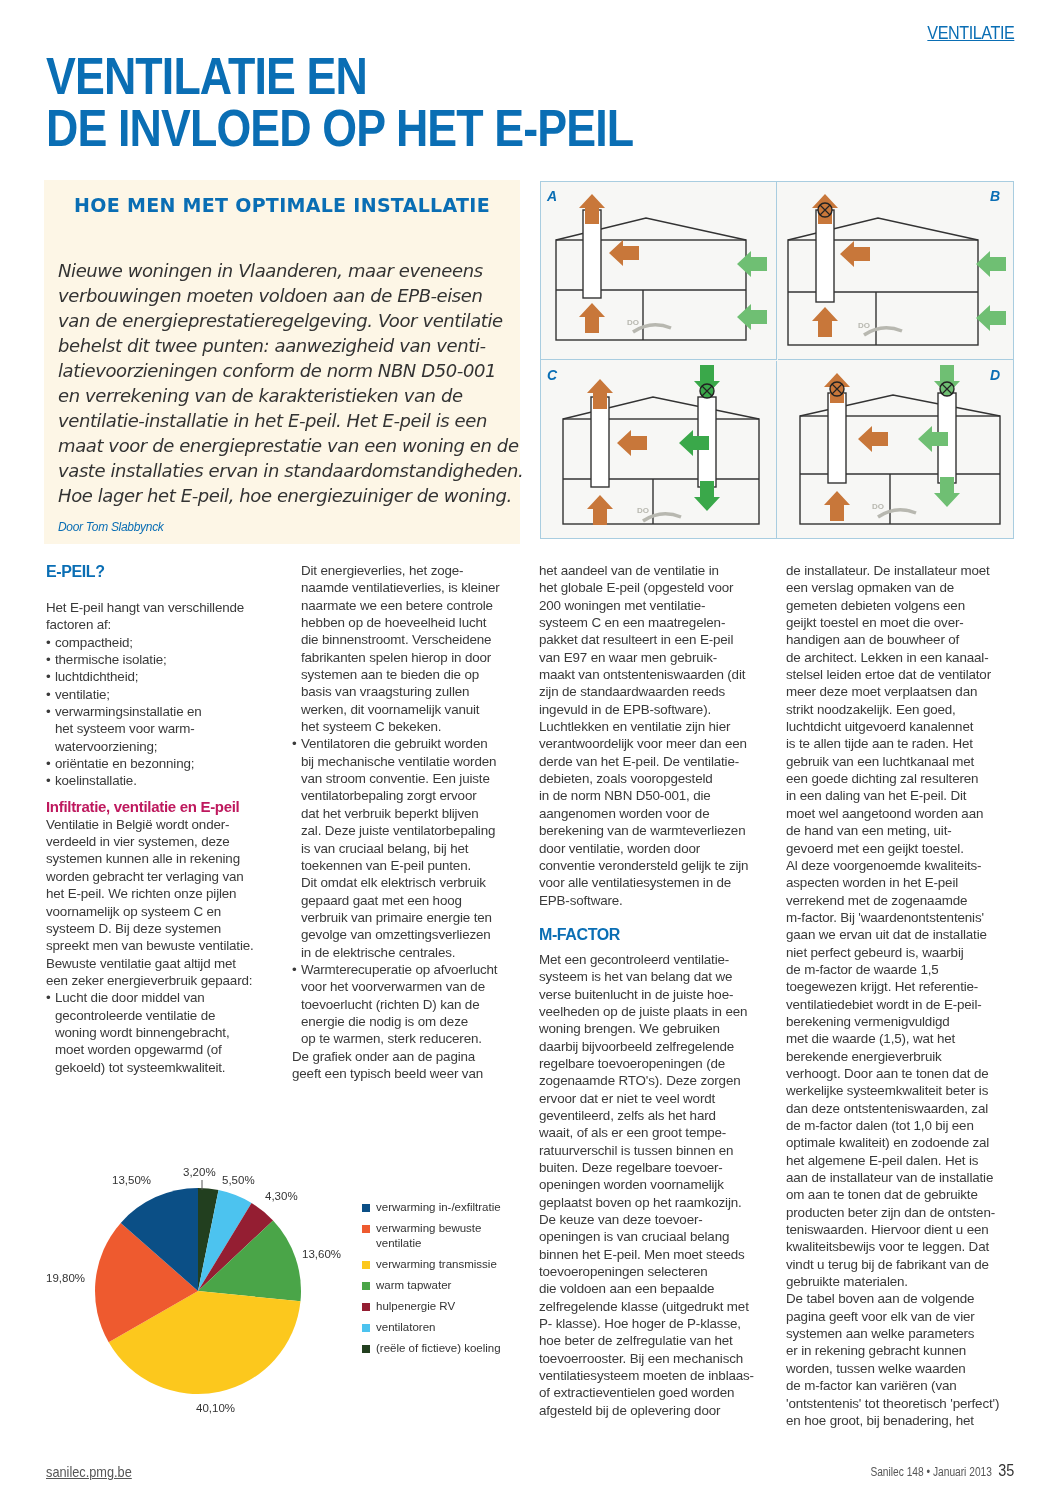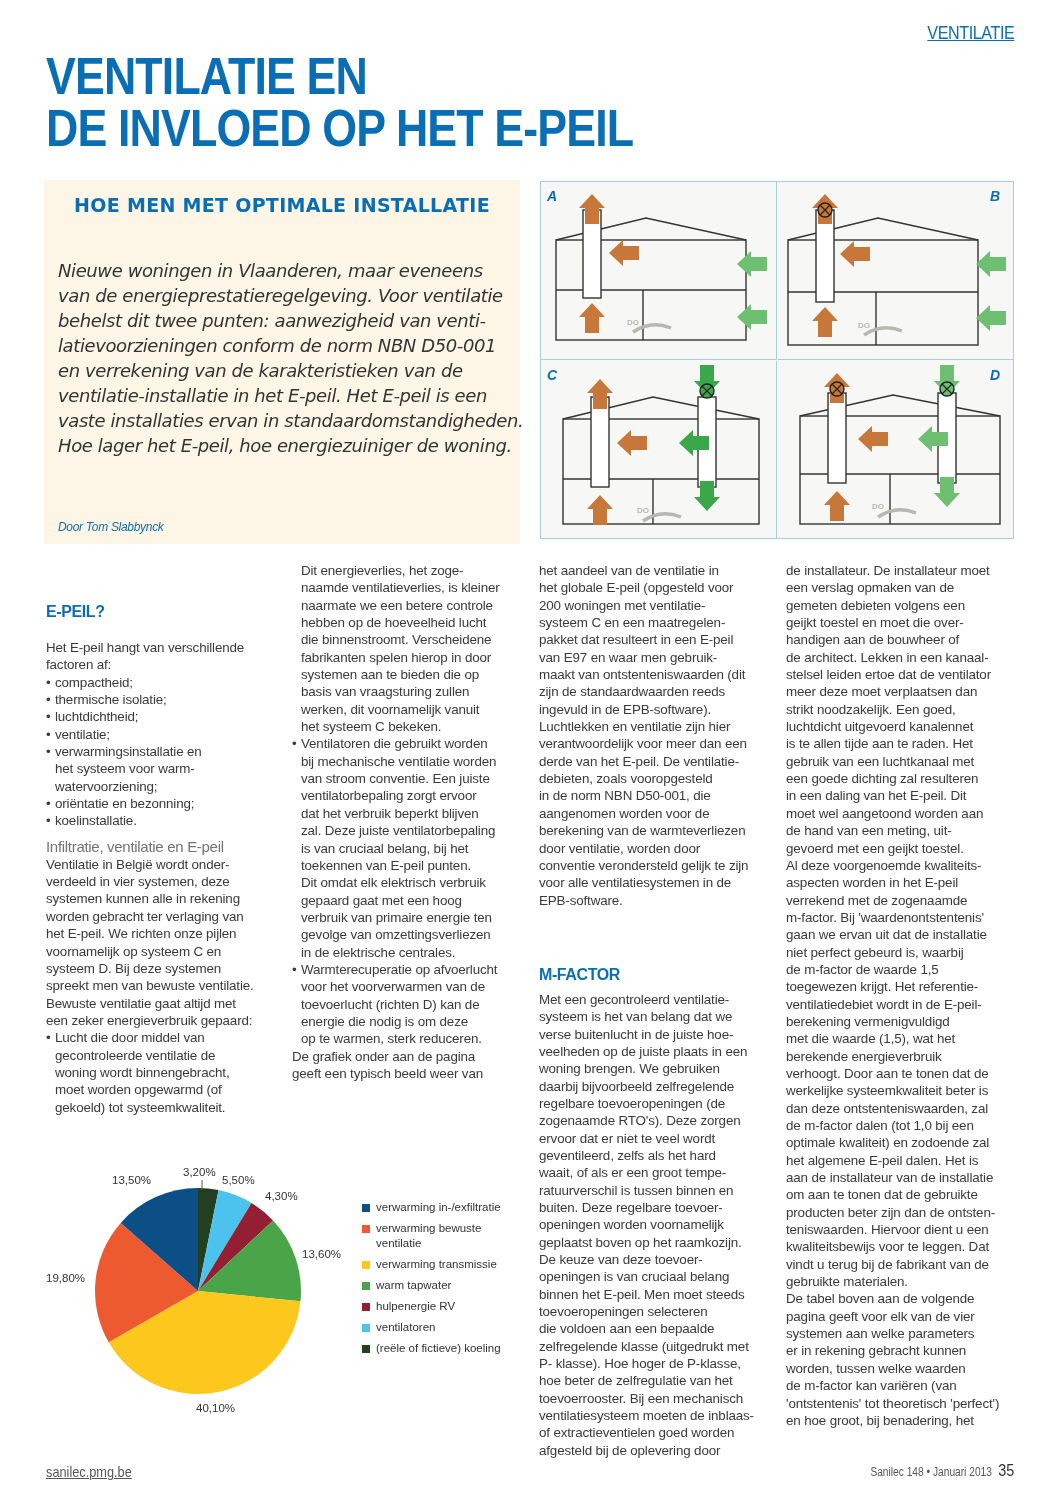--- a/index.html
+++ b/index.html
@@ -54,22 +54,22 @@
   }
   .panel svg { position: absolute; left: 0; top: 0; }
 
   .col { position: absolute; top: 562px; width: 232px; font-family: "Liberation Sans", sans-serif;
     font-size: 13.4px; line-height: 17.35px; color: #3a3a3a; letter-spacing: -0.15px; }
   .col span.l { display: block; white-space: nowrap; }
   .col1 { left: 46px; }
   .col2 { left: 292px; }
   .col3 { left: 539px; }
   .col4 { left: 786px; }
-  .h-sec { font-weight: bold; color: #0a6eb4; font-size: 16px; line-height: 20px; letter-spacing: -0.4px; display:block;margin-top:40px; }
-  .h-sub { font-weight: normal; color: #737373; font-size: 15px; line-height: 18px; letter-spacing: -0.3px; display:block; }
+  .h-sec { font-weight: bold; color: #0a6eb4; font-size: 16px; line-height: 20px; letter-spacing: -0.4px; display:block; }
+  .h-sub { font-weight: bold; color: #be185d; font-size: 15px; line-height: 18px; letter-spacing: -0.3px; display:block; }
   .gap { display: block; height: 17px; }
   .bul { display: block; white-space: nowrap; }
   .bul::before { content: "\2022"; display: inline-block; width: 9px; }
   .ind { padding-left: 9px; }
 
   .chart-area { position: absolute; left: 40px; top: 1150px; width: 500px; height: 290px; }
   .pie-svg { position: absolute; left: 0; top: 0; }
   .pie-label { position: absolute; font-family: "Liberation Sans", sans-serif; font-size: 11.5px; color: #333; }
   .legend { position: absolute; left: 362px; top: 1200px; width: 180px; }
   .legend-item { display: flex; align-items: flex-start; margin-bottom: 6px; font-family: "Liberation Sans", sans-serif; font-size: 11.5px; line-height: 15px; color: #333; }
@@ -90,25 +90,27 @@
   <div>VENTILATIE EN</div>
   <div>DE INVLOED OP HET E-PEIL</div>
 </div>
 
 <div class="intro-box">
   <div class="intro-heading">
     <div>HOE MEN MET OPTIMALE INSTALLATIE</div>
   </div>
   <div class="intro-text">
     <span>Nieuwe woningen in Vlaanderen, maar eveneens</span>
+    <span>verbouwingen moeten voldoen aan de EPB-eisen</span>
     <span>van de energieprestatieregelgeving. Voor ventilatie</span>
     <span>behelst dit twee punten: aanwezigheid van venti-</span>
     <span>latievoorzieningen conform de norm NBN D50-001</span>
     <span>en verrekening van de karakteristieken van de</span>
     <span>ventilatie-installatie in het E-peil. Het E-peil is een</span>
+    <span>maat voor de energieprestatie van een woning en de</span>
     <span>vaste installaties ervan in standaardomstandigheden.</span>
     <span>Hoe lager het E-peil, hoe energiezuiniger de woning.</span>
   </div>
   <div class="byline">Door Tom Slabbynck</div>
 </div>
 
 <div class="diagram-grid">
   <svg width="0" height="0" style="position:absolute">
     <defs>
       <g id="arrow-up">

